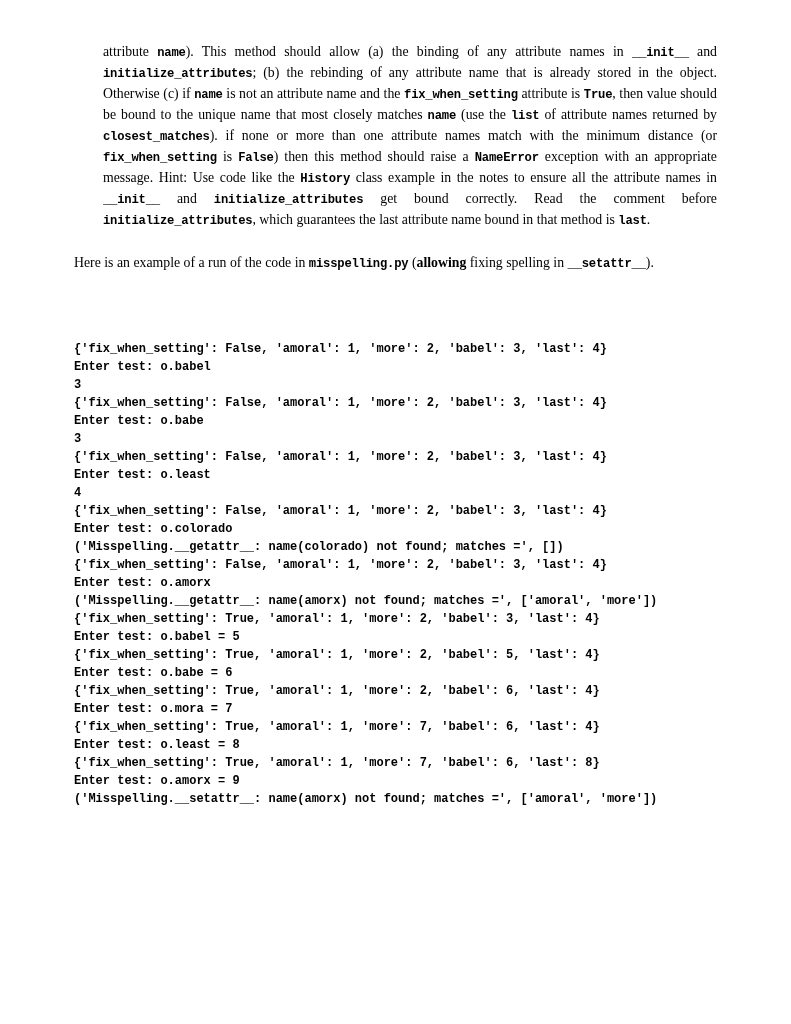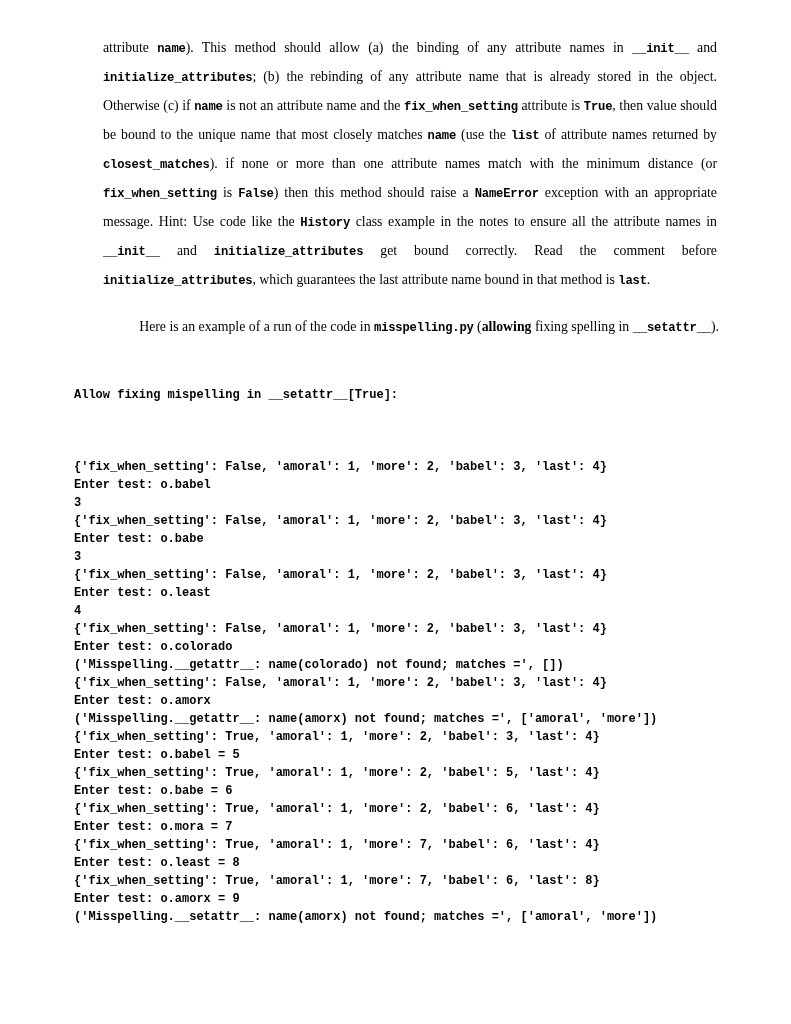--- a/index.html
+++ b/index.html
@@ -4,38 +4,37 @@
 <style>
   html,body{margin:0;padding:0;background:#ffffff;}
   body{
     width:791px;height:1024px;
     font-family:"Liberation Serif",serif;
     color:#000000;
     overflow:hidden;
   }
   .doc{padding:34px 72px 0 74px;}
   .intro{
-    margin:0 0 0 29px;
+    margin:8px 0 0 29px;
     width:614px;
     text-align:justify;
     font-size:13.8px;
-    line-height:27px;
+    line-height:20px;
   }
   .code{
     font-family:"Liberation Mono","DejaVu Sans Mono",monospace;
     font-weight:bold;
     font-size:12.2px;
     letter-spacing:-0.2px;
   }
   .b{font-weight:bold;}
   .example{
     margin:23px 0 8px 0;
     font-size:13.8px;
     line-height:18px;
-    text-align:right;
   }
   .console{
     margin-top:13px;
     font-family:"Liberation Mono","DejaVu Sans Mono",monospace;
     font-weight:bold;
     font-size:12px;
     line-height:18px;
     white-space:pre;
   }
   .console-block{margin-top:0;}
@@ -43,16 +42,15 @@
 </style>
 </head>
 <body>
 
 <div class="doc">
   <p class="intro"><span>attribute </span><span class="code">name</span><span>). This method should allow (a) the binding of any attribute names in </span><span class="code">__init__</span><span> and </span><span class="code">initialize_attributes</span><span>; (b) the rebinding of any attribute name that is already stored in the object. Otherwise (c) if </span><span class="code">name</span><span> is not an attribute name and the </span><span class="code">fix_when_setting</span><span> attribute is </span><span class="code">True</span><span>, then value should be bound to the unique name that most closely matches </span><span class="code">name</span><span> (use the </span><span class="code">list</span><span> of attribute names returned by </span><span class="code">closest_matches</span><span>). if none or more than one attribute names match with the minimum distance (or </span><span class="code">fix_when_setting</span><span> is </span><span class="code">False</span><span>) then this method should raise a </span><span class="code">NameError</span><span> exception with an appropriate message. Hint: Use code like the </span><span class="code">History</span><span> class example in the notes to ensure all the attribute names in </span><span class="code">__init__</span><span> and </span><span class="code">initialize_attributes</span><span> get bound correctly. Read the comment before </span><span class="code">initialize_attributes</span><span>, which guarantees the last attribute name bound in that method is </span><span class="code">last</span><span>.</span></p>
 
   <p class="example"><span>Here is an example of a run of the code in </span><span class="code">misspelling.py</span><span> (</span><span class="b">allowing</span><span> fixing spelling in </span><span class="code">__setattr__</span><span>).</span></p>
 
   <div class="console">
-    <div class="console-line">Allow fixing mispelling in __setattr__[True]:</div>
     
   <div class="console-block"><div class="console-line">{'fix_when_setting': False, 'amoral': 1, 'more': 2, 'babel': 3, 'last': 4}</div><div class="console-line">Enter test: o.babel</div><div class="console-line">3</div></div><div class="console-block"><div class="console-line">{'fix_when_setting': False, 'amoral': 1, 'more': 2, 'babel': 3, 'last': 4}</div><div class="console-line">Enter test: o.babe</div><div class="console-line">3</div></div><div class="console-block"><div class="console-line">{'fix_when_setting': False, 'amoral': 1, 'more': 2, 'babel': 3, 'last': 4}</div><div class="console-line">Enter test: o.least</div><div class="console-line">4</div></div><div class="console-block"><div class="console-line">{'fix_when_setting': False, 'amoral': 1, 'more': 2, 'babel': 3, 'last': 4}</div><div class="console-line">Enter test: o.colorado</div><div class="console-line">('Misspelling.__getattr__: name(colorado) not found; matches =', [])</div></div><div class="console-block"><div class="console-line">{'fix_when_setting': False, 'amoral': 1, 'more': 2, 'babel': 3, 'last': 4}</div><div class="console-line">Enter test: o.amorx</div><div class="console-line">('Misspelling.__getattr__: name(amorx) not found; matches =', ['amoral', 'more'])</div></div><div class="console-block"><div class="console-line">{'fix_when_setting': True, 'amoral': 1, 'more': 2, 'babel': 3, 'last': 4}</div><div class="console-line">Enter test: o.babel = 5</div></div><div class="console-block"><div class="console-line">{'fix_when_setting': True, 'amoral': 1, 'more': 2, 'babel': 5, 'last': 4}</div><div class="console-line">Enter test: o.babe = 6</div></div><div class="console-block"><div class="console-line">{'fix_when_setting': True, 'amoral': 1, 'more': 2, 'babel': 6, 'last': 4}</div><div class="console-line">Enter test: o.mora = 7</div></div><div class="console-block"><div class="console-line">{'fix_when_setting': True, 'amoral': 1, 'more': 7, 'babel': 6, 'last': 4}</div><div class="console-line">Enter test: o.least = 8</div></div><div class="console-block"><div class="console-line">{'fix_when_setting': True, 'amoral': 1, 'more': 7, 'babel': 6, 'last': 8}</div><div class="console-line">Enter test: o.amorx = 9</div><div class="console-line">('Misspelling.__setattr__: name(amorx) not found; matches =', ['amoral', 'more'])</div></div></div>
 </div>
 
 </body></html>

